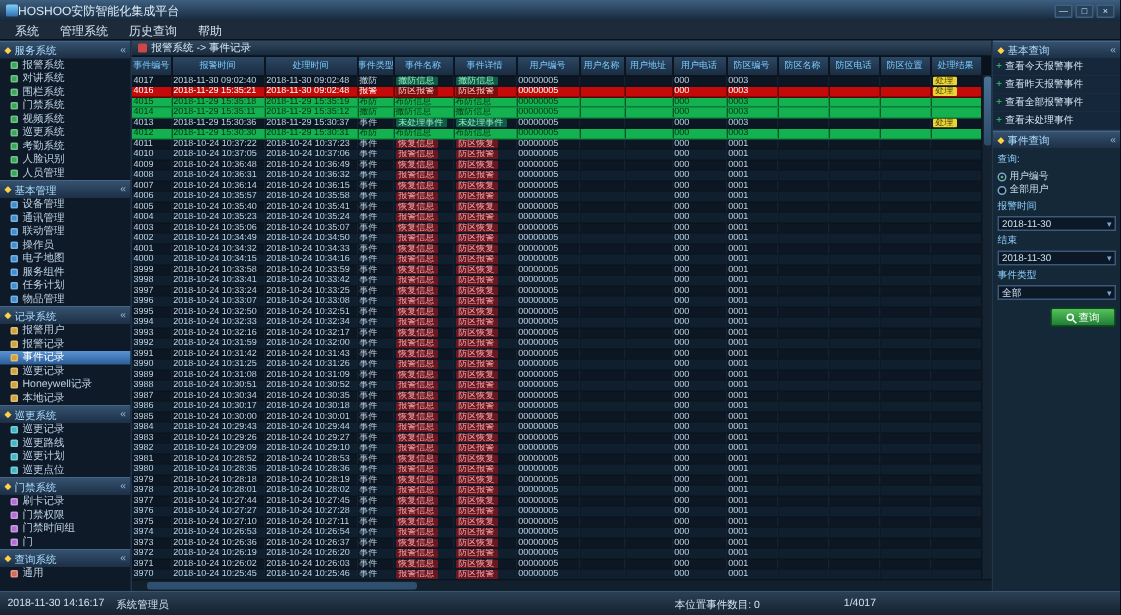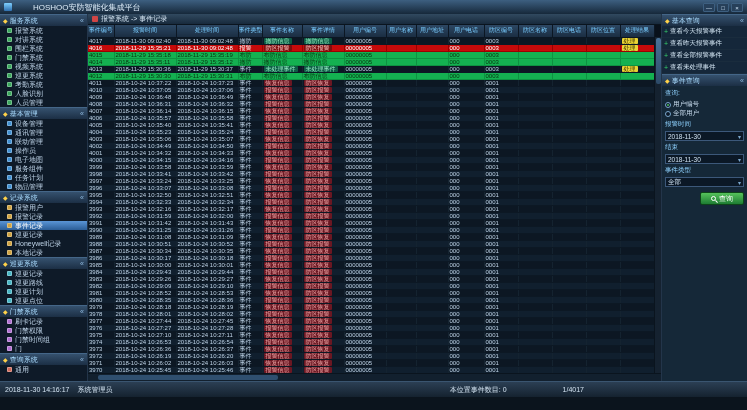--- a/index.html
+++ b/index.html
@@ -1,18 +1,18 @@
 <!DOCTYPE html>
 <html><head>
 <meta charset="utf-8">
 <style>
   *{margin:0;padding:0;box-sizing:border-box;}
   html,body{background:#000;}
   .app{position:relative;width:747px;height:410px;background:#0b141d;font-family:"Liberation Sans","DejaVu Sans",sans-serif;color:#c5d6e6;overflow:hidden;}
-  .titlebar{height:14px;background:linear-gradient(#3d5f80,#16283a);display:flex;align-items:center;gap:21px;padding:0 4px;font-size:8px;color:#dcebf8;}
+  .titlebar{height:14px;background:linear-gradient(#3d5f80,#16283a);display:flex;align-items:center;gap:0;padding:0 4px;font-size:8px;color:#dcebf8;}
   .app-icon{width:8px;height:8px;background:linear-gradient(#7fd0ff,#2f6fae);border-radius:1px;flex:none;}
   .win-controls{margin-left:auto;display:flex;gap:2px;}
   .win-btn{width:12px;height:9px;font-size:6px;line-height:8px;text-align:center;background:#27405a;color:#cfe3f5;border:1px solid #3d5f80;border-radius:1px;}
   .menubar{height:13px;background:#1c2a3a;border-bottom:1px solid #0a111a;display:flex;align-items:center;padding:0 3px;font-size:8px;color:#d4e2ef;}
   .menu-item{padding:0 7px;height:11px;line-height:11px;}
   .body{display:flex;height:367px;}
   .sidebar{width:88px;background:#0e1a28;border-right:1px solid #23354a;overflow:hidden;flex:none;}
   .panel-header{height:12px;background:linear-gradient(#35516e,#1c2f45);border-top:1px solid #446688;display:flex;align-items:center;gap:2px;padding:0 3px;font-size:7px;color:#aadcff;}
   .ph-star{color:#ffd24a;font-size:6px;line-height:6px;}
   .ph-label{flex:1;white-space:nowrap;overflow:hidden;}
@@ -64,20 +64,26 @@
 <div class="app">
   <div class="titlebar">
     <span class="app-icon"></span>
     <span class="title-text">HOSHOO安防智能化集成平台</span>
     <span class="win-controls">
         <div class="win-btn">—</div>
         <div class="win-btn">□</div>
         <div class="win-btn">×</div>
       </span>
   </div>
+  <div class="menubar">
+      <div class="menu-item">系统</div>
+      <div class="menu-item">管理系统</div>
+      <div class="menu-item">历史查询</div>
+      <div class="menu-item">帮助</div>
+    </div>
   <div class="body">
     <aside class="sidebar">
         <div class="panel-header">
           <span class="ph-star">◆</span>
           <span class="ph-label">服务系统</span>
           <span class="ph-pin">«</span>
         </div>
         <div class="side-item">
           <span class="side-icon" style="background: rgb(58, 166, 92);"></span>
           <span class="side-label">报警系统</span>

